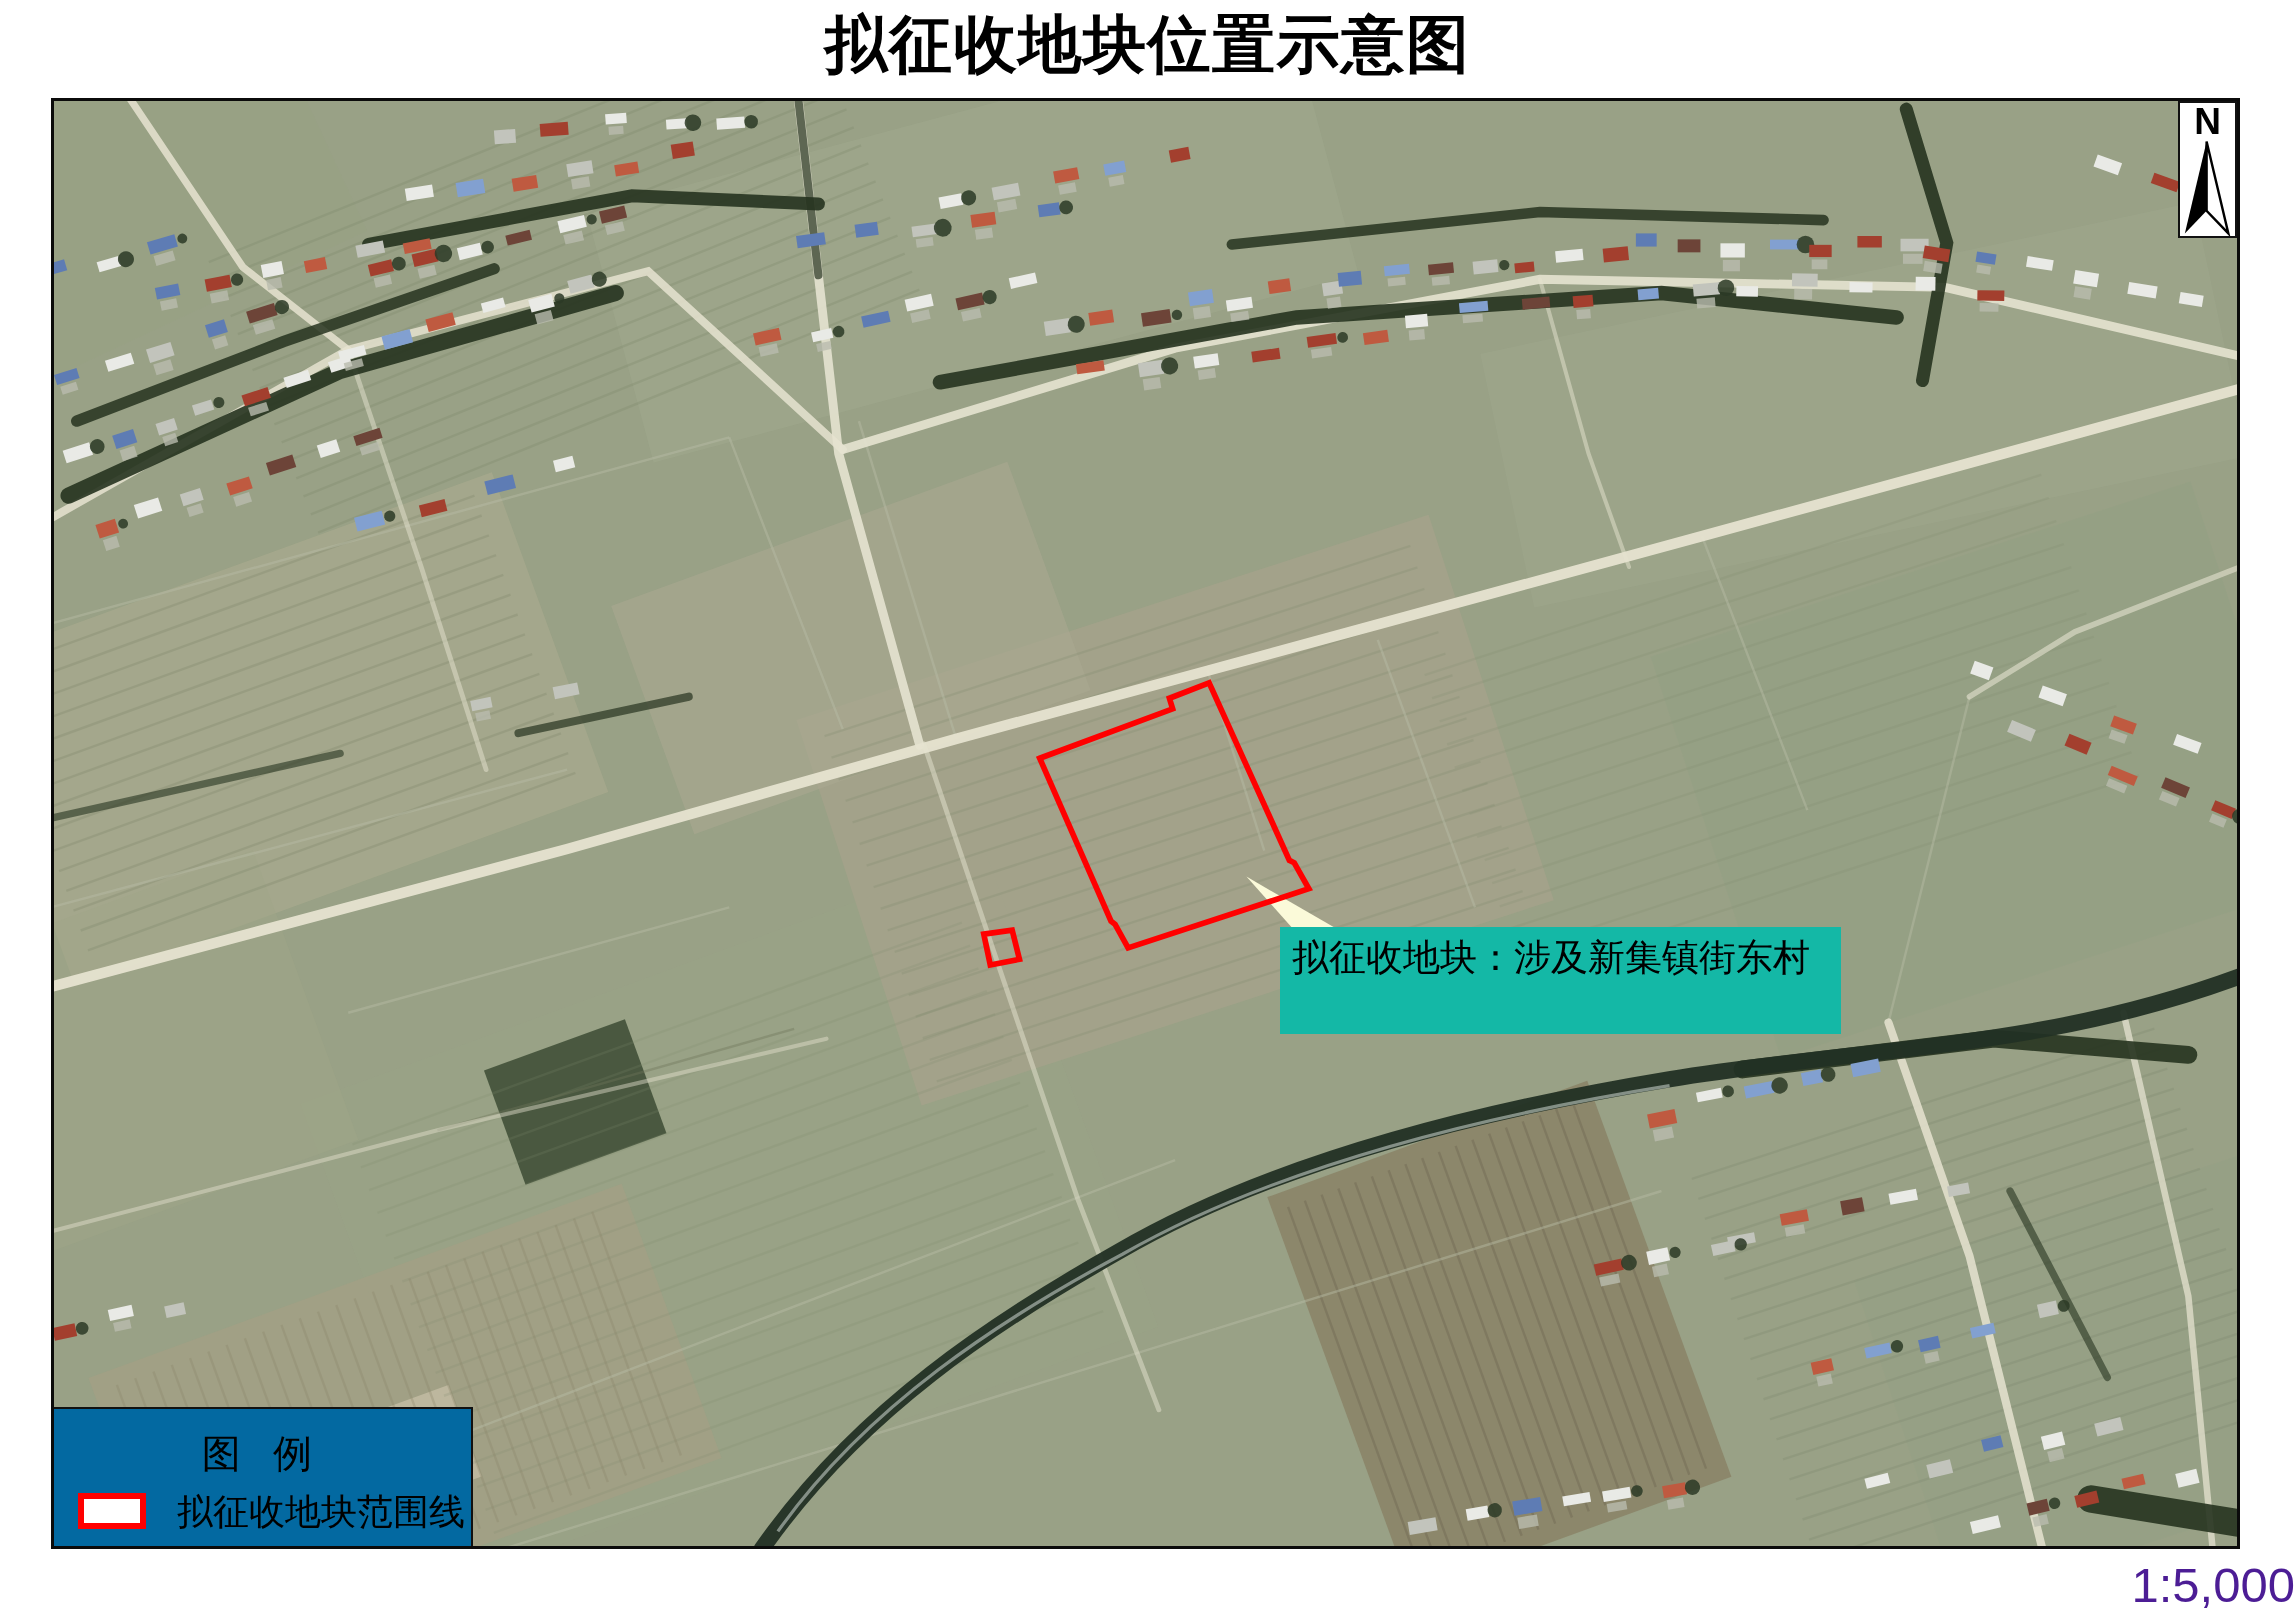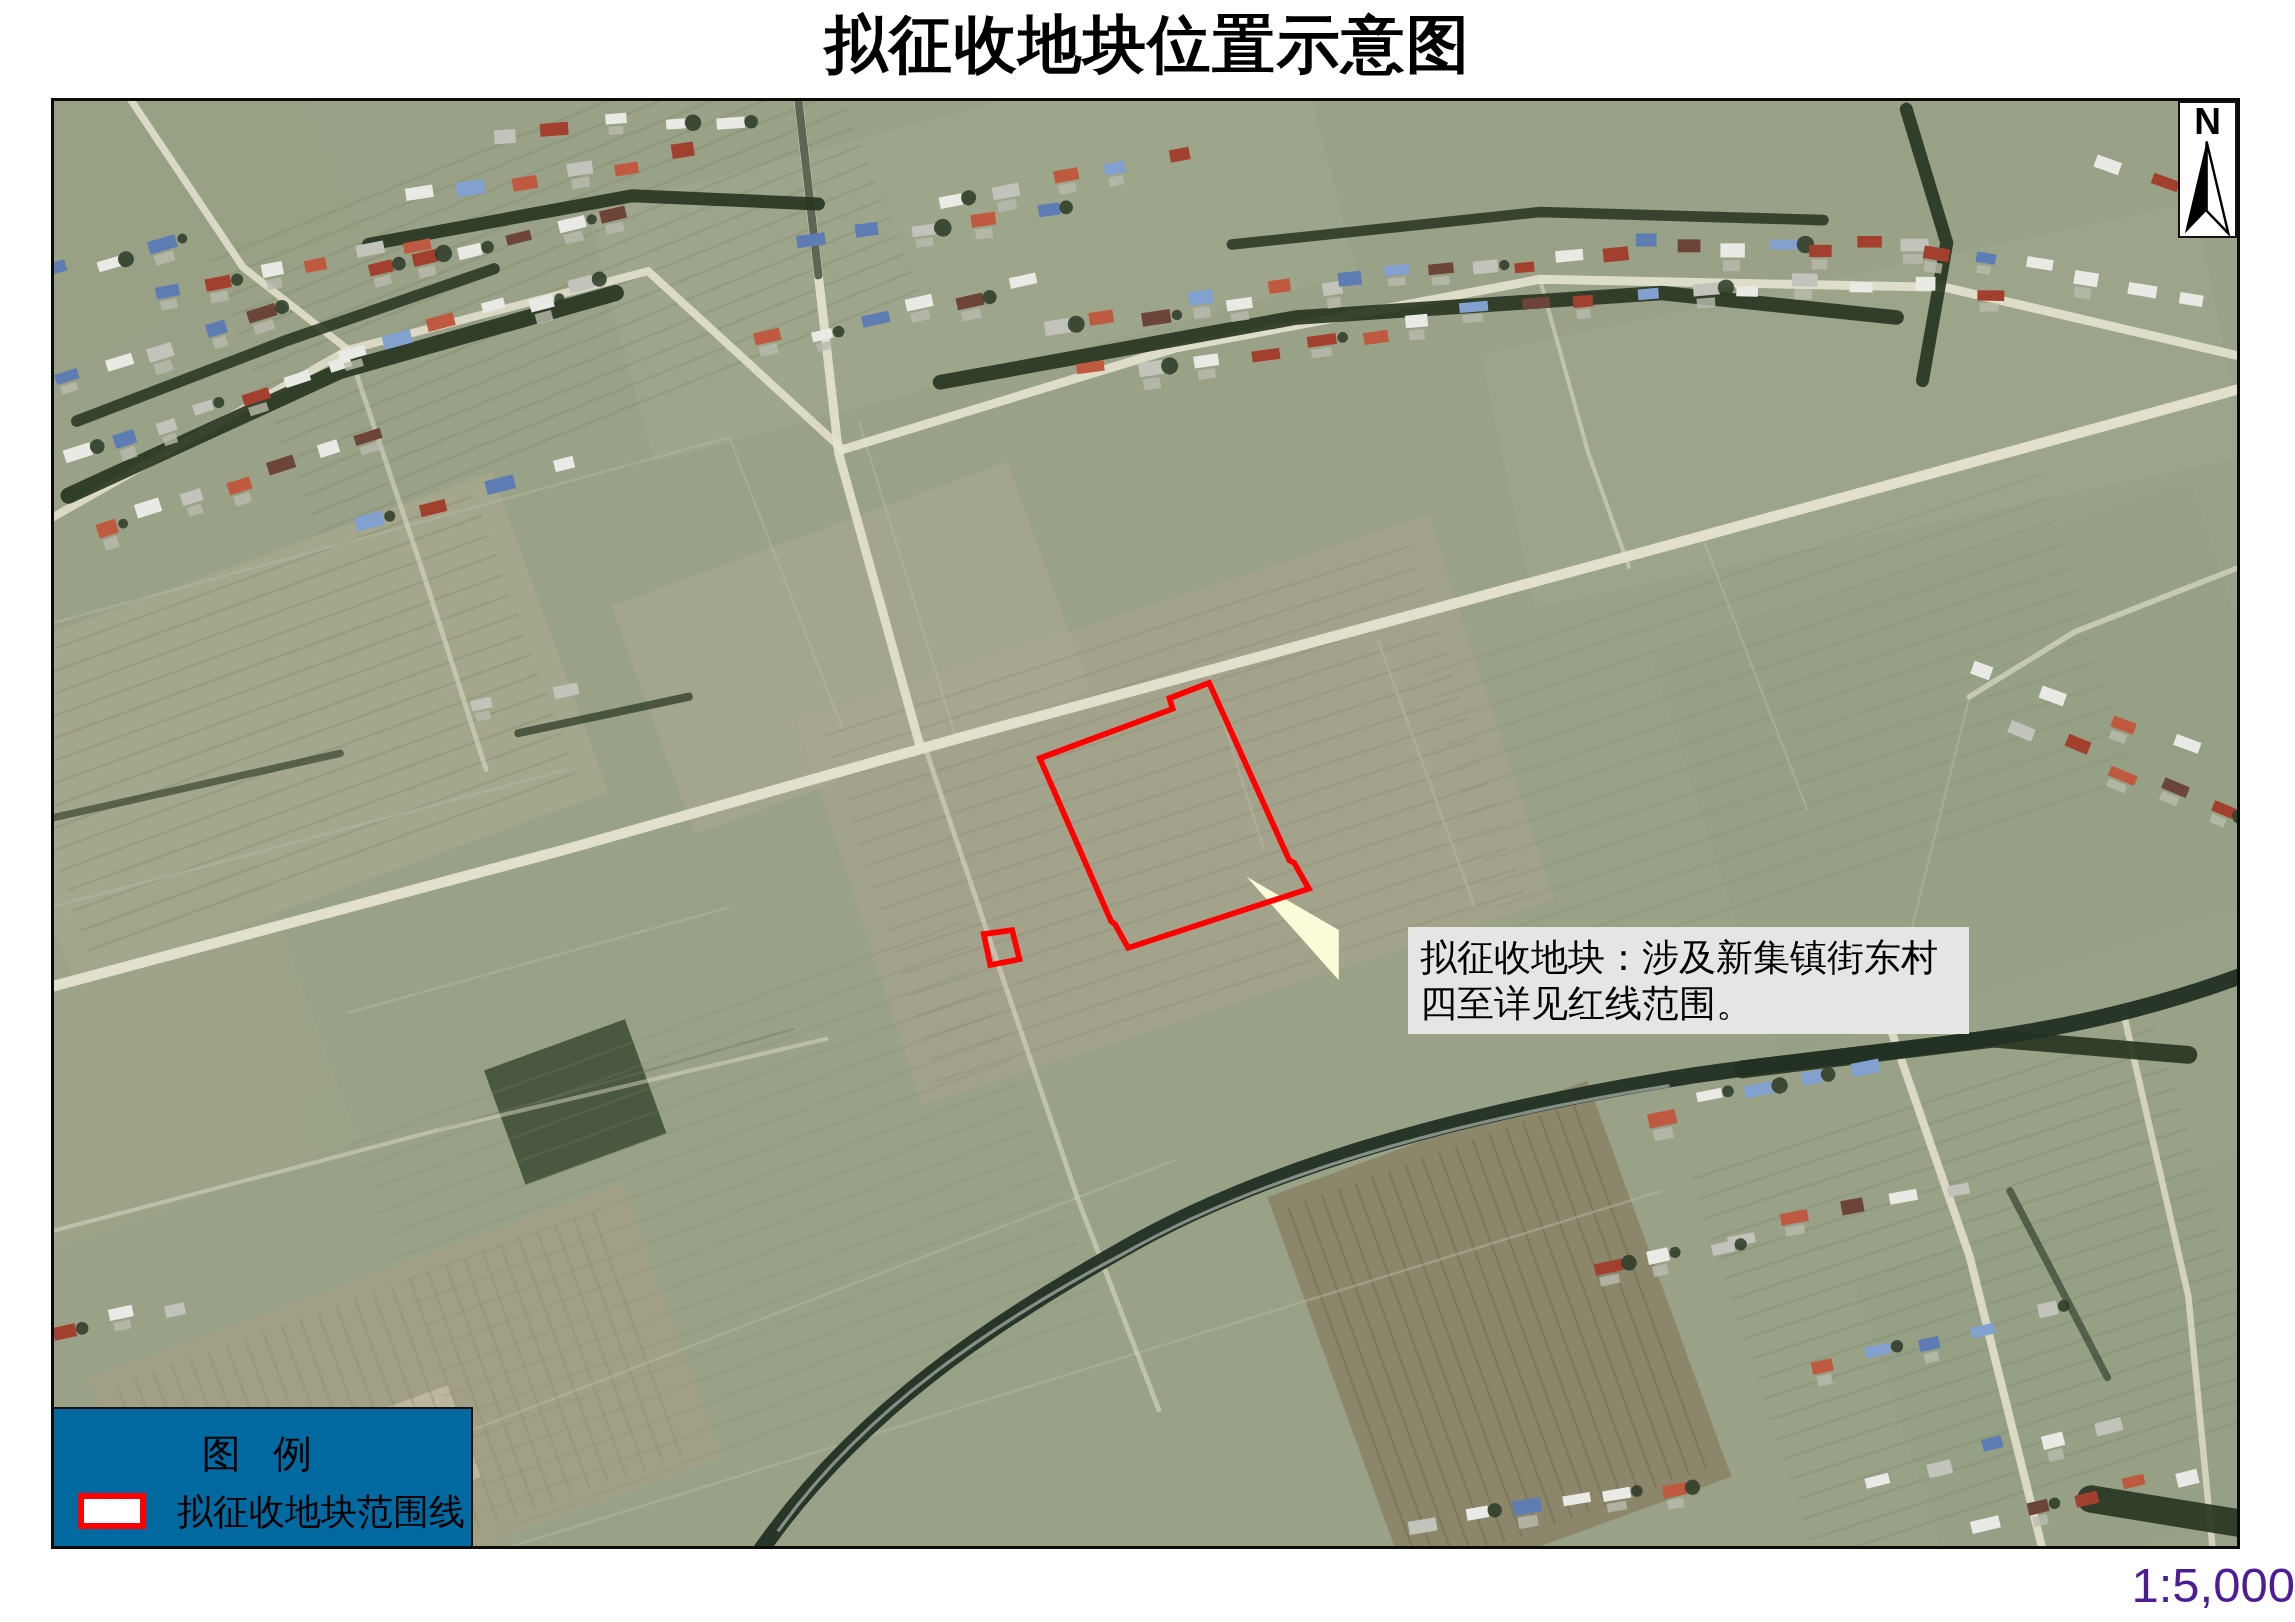--- a/index.html
+++ b/index.html
@@ -8,22 +8,22 @@
     position:absolute;left:0;top:1.6px;width:2295px;text-align:center;
     font-size:63px;font-weight:bold;color:#000;letter-spacing:1.6px;
     font-family:"Liberation Serif","DejaVu Serif",serif;
   }
   .map-frame{
     position:absolute;left:51px;top:98px;width:2189px;height:1451px;
     border:3.2px solid #0b0b0b;box-sizing:border-box;background:#99a186;overflow:hidden;
   }
   .map-frame svg.sat{position:absolute;left:0;top:0;width:100%;height:100%;display:block;}
   .callout{
-    position:absolute;left:1354px;top:826px;width:561px;height:107px;
-    background:#e5e5e5;color:#000;box-sizing:border-box;padding:8px 0 0 12px;
+    position:absolute;left:1226px;top:826px;width:561px;height:107px;
+    background:#14b8a6;color:#000;box-sizing:border-box;padding:8px 0 0 12px;
     font-size:37px;line-height:46px;font-family:"Liberation Serif","DejaVu Serif",serif;
     white-space:nowrap;
   }
   .legend{
     position:absolute;left:0;bottom:0;width:419px;height:139px;
     background:#0369a1;border:2.4px solid #111;border-left-width:0;border-bottom-width:0;
     box-sizing:border-box;
   }
   .legend-title{
     position:absolute;left:0;top:18px;width:100%;text-align:center;
@@ -914,21 +914,20 @@
         <rect x="-14.569399268366396" y="10.900631145341322" width="24.597158975712954" height="12.641009832546116" fill="#b9bcae" opacity="0.8"></rect>
         <circle cx="25.569399268366396" cy="0" r="6.103029609890655" fill="#2c3a26" opacity="0.85"></circle>
       </g>
       <polygon points="1538,1082 1652,1148 1652,1210" fill="#fbfad9"></polygon>
       <polygon points="1283,936 1447,875 1443,862 1492,843 1591,1062 1597,1065 1615,1097 1392,1170 1376,1141 1371,1137" fill="none" stroke="#ff0000" stroke-width="7" stroke-linejoin="miter"></polygon>
       <polygon points="1214,1153 1249,1148 1258,1184 1222,1191" fill="none" stroke="#ff0000" stroke-width="7" stroke-linejoin="miter"></polygon>
     </svg>
 
   <div class="callout">
     <div>拟征收地块：涉及新集镇街东村</div>
-    <div>四至详见红线范围。</div>
   </div>
 
   <div class="legend">
     <div class="legend-title">图 例</div>
     <div class="legend-item">
       <span class="legend-swatch"></span>
       <span class="legend-item-label">拟征收地块范围线</span>
     </div>
   </div>
 

